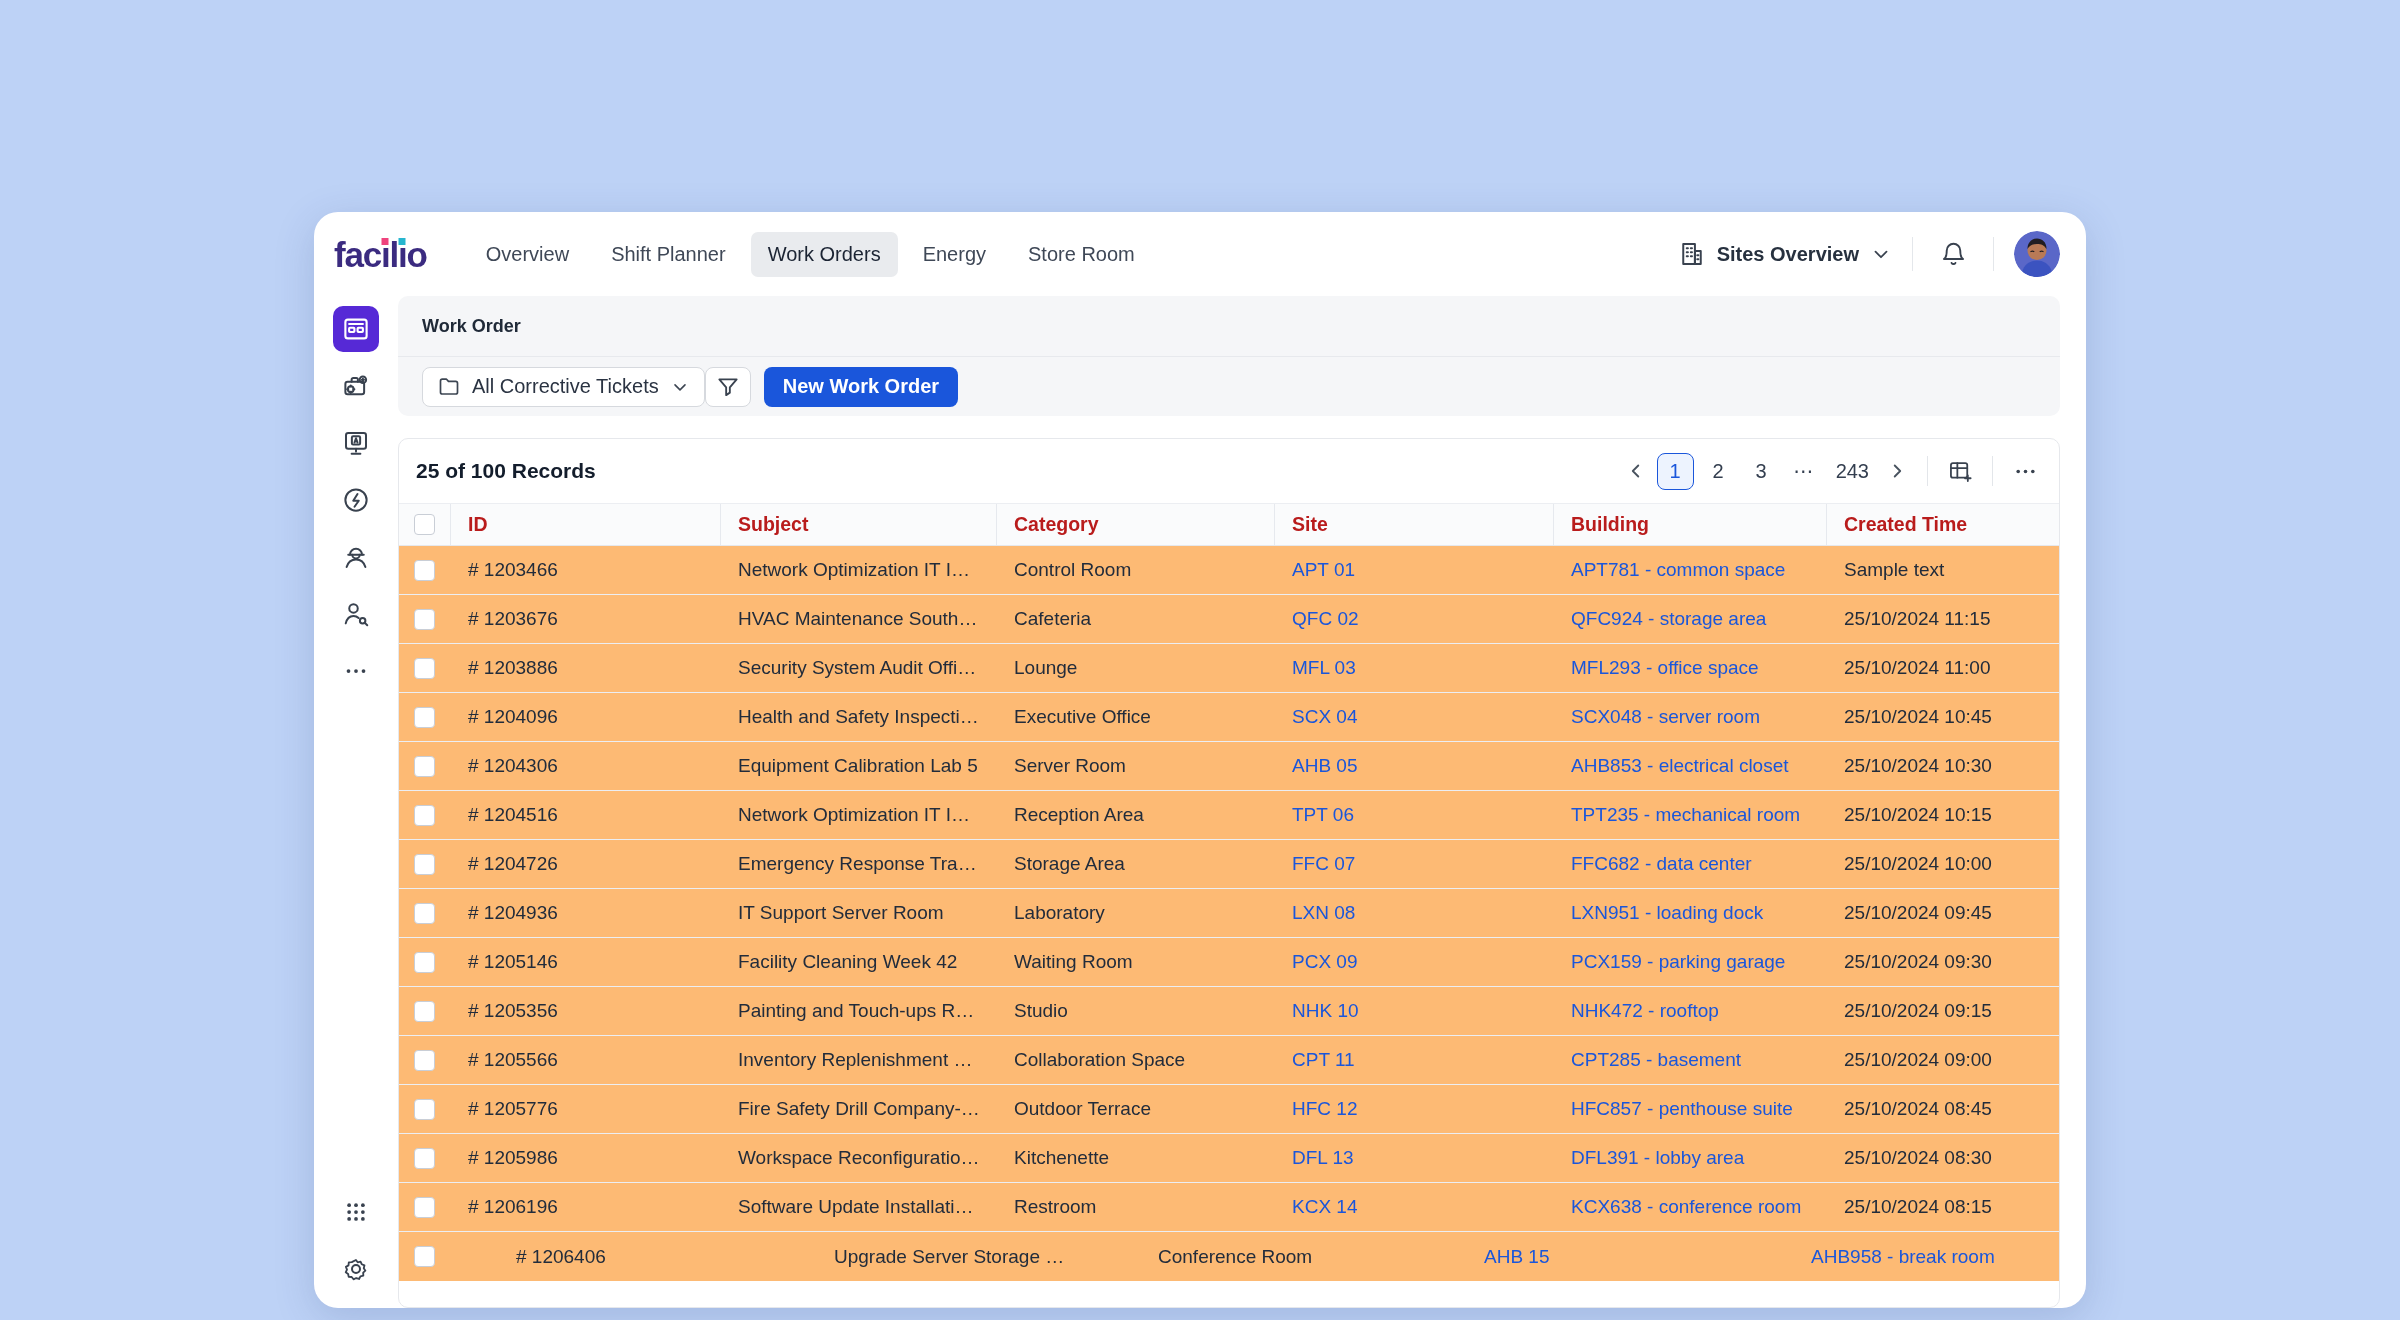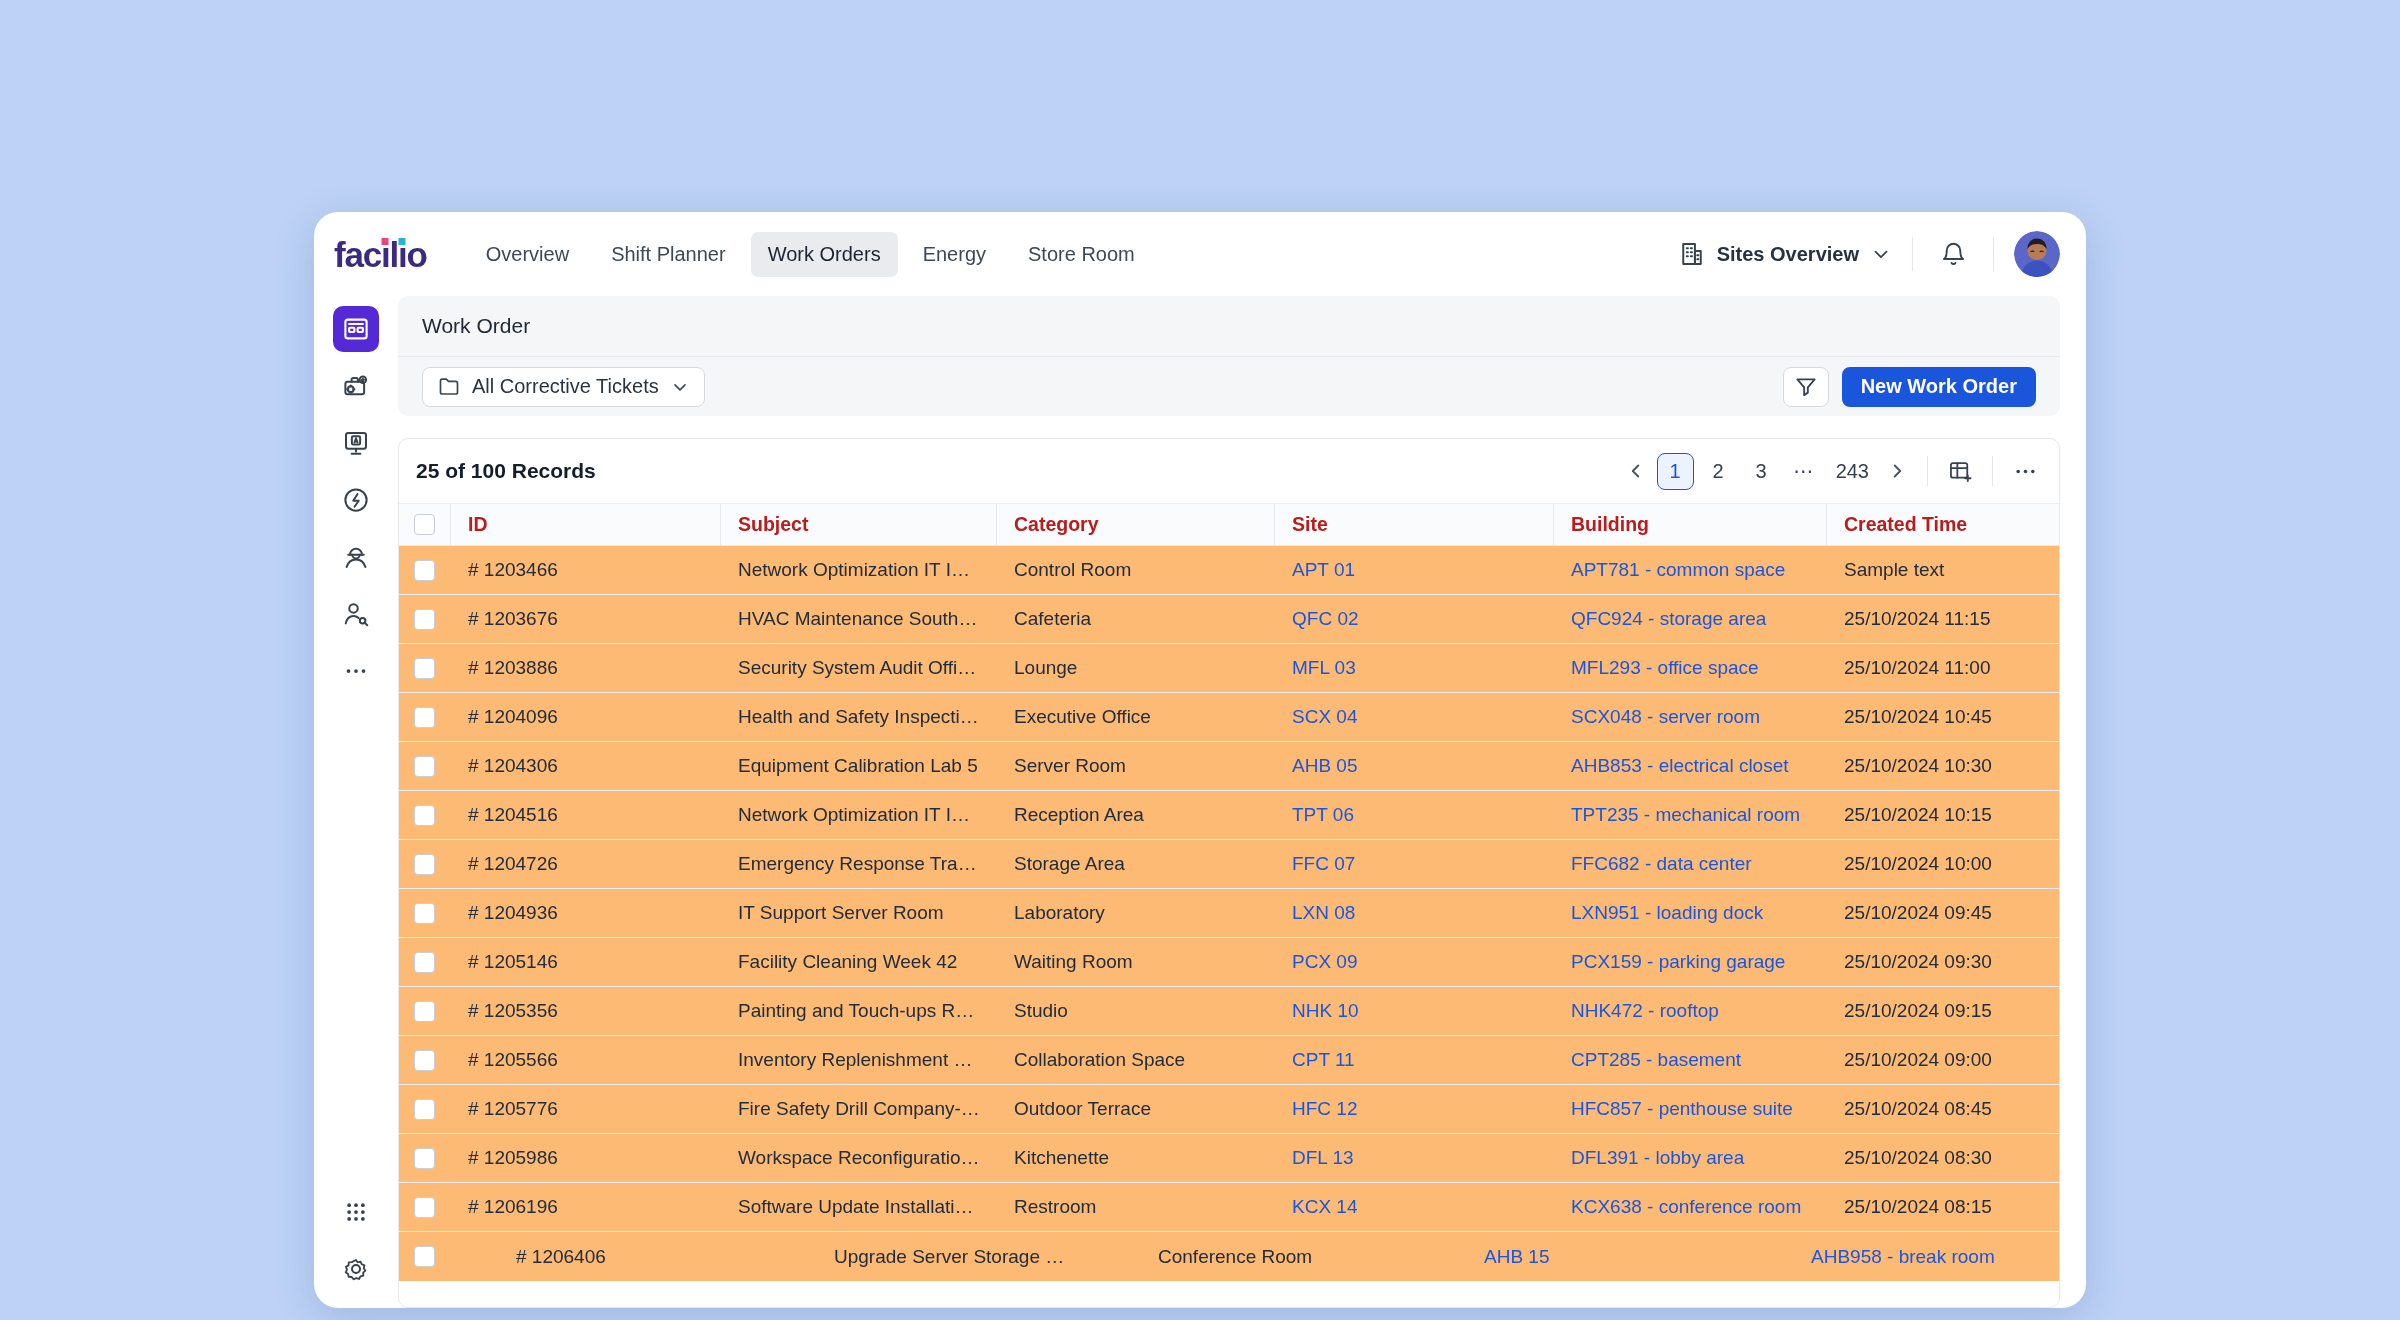--- a/index.html
+++ b/index.html
@@ -42,22 +42,22 @@
   .main { flex: 1; display: flex; min-height: 0; }
   .sidebar { width: 84px; flex: 0 0 auto; display: flex; flex-direction: column; align-items: center; padding: 10px 0 16px; gap: 11px; }
   .side-btn { width: 46px; height: 46px; border-radius: 10px; display: flex; align-items: center; justify-content: center; color: #39424f; cursor: pointer; }
   .side-btn.active { background: #5629d6; color: #ffffff; }
   .side-spacer { flex: 1; }
   .content { flex: 1; min-width: 0; display: flex; flex-direction: column; padding-right: 26px; }
 
   
   .panel { background: #f5f6f8; border-radius: 10px; flex: 0 0 auto; }
   .panel-title-row { height: 61px; display: flex; align-items: center; padding: 0 24px; border-bottom: 1px solid #e7e9ed; }
-  .panel-title { font-size: 21px; font-weight: 400; color: #202a38; }
-  .panel-toolbar { height: 59px; display: flex; align-items: center; justify-content: space-between; padding: 0 24px; }
+  .panel-title { font-size: 18px; font-weight: 700; color: #202a38; }
+  .panel-toolbar { height: 59px; display: flex; align-items: center; justify-content: flex-start; padding: 0 24px; }
   .dropdown-btn { height: 40px; background: #fff; border: 1px solid #d6d9de; border-radius: 8px; display: inline-flex; align-items: center; gap: 11px; padding: 0 14px; font-size: 20px; font-weight: 500; color: #2a3342; cursor: pointer; }
   .dropdown-btn svg { color: #3c4552; }
   .toolbar-right { display: flex; align-items: center; gap: 13px; }
   .icon-btn { width: 46px; height: 40px; background: #fff; border: 1px solid #d6d9de; border-radius: 8px; display: flex; align-items: center; justify-content: center; color: #39424f; cursor: pointer; }
   .primary-btn { height: 40px; background: #1a56db; border: none; border-radius: 8px; color: #fff; font-size: 20px; font-weight: 600; padding: 0 19px; display: flex; align-items: center; font-family: inherit; cursor: pointer; }
 
   
   .table-card { margin-top: 22px; background: #fff; border: 1px solid #e6e8ec; border-radius: 10px; flex: 1; min-height: 0; display: flex; flex-direction: column; overflow: hidden; }
   .records-row { height: 64px; flex: 0 0 auto; display: flex; align-items: center; justify-content: space-between; padding: 0 14px 0 17px; }
   .records-count { font-size: 21px; font-weight: 700; color: #131d2c; }

